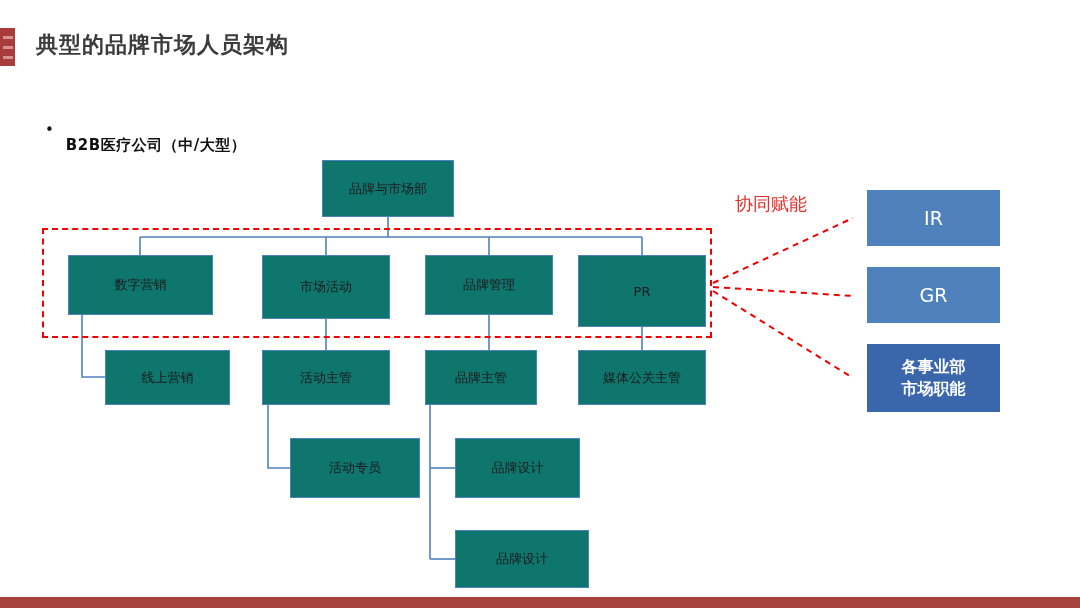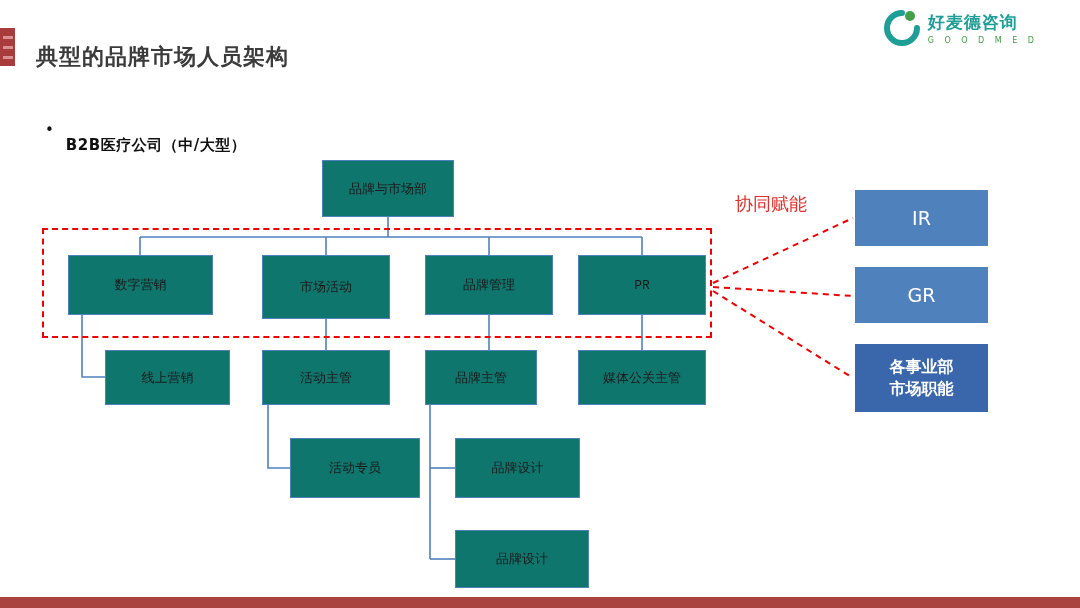--- a/index.html
+++ b/index.html
@@ -3,21 +3,21 @@
 <meta charset="utf-8">
 <style>
   * { margin:0; padding:0; box-sizing:border-box; }
   html,body { background:#e9e9e9; }
   body { font-family:"DejaVu Sans","Liberation Sans",sans-serif; }
   .slide { position:relative; width:1080px; height:608px; background:#ffffff; overflow:hidden; margin:0 auto; }
 
   
   .title-icon { position:absolute; left:0; top:28px; width:15px; height:38px; background:#a83c3c; }
   .title-icon .bar { position:absolute; left:3px; right:2px; height:3px; background:#d99090; }
-  .page-title { position:absolute; left:36px; top:30px; font-size:22px; font-weight:bold; color:#3b3b3b; letter-spacing:1px;margin-top:12px; }
+  .page-title { position:absolute; left:36px; top:30px; font-size:22px; font-weight:bold; color:#3b3b3b; letter-spacing:1px; }
 
   .bullet-row { position:absolute; left:45px; top:105px; display:flex; align-items:center; }
   .bullet-dot { font-size:15px; color:#111; margin-right:12px; }
   .bullet-text { font-size:15px; font-weight:bold; color:#111; letter-spacing:0.5px;margin-top:31px; }
 
   
   .logo { position:absolute; right:42px; top:8px; display:flex; align-items:center; }
   .logo-text { margin-left:6px; display:flex; flex-direction:column; }
   .logo-cn { font-size:17px; font-weight:bold; color:#1e9e96; letter-spacing:1px; }
   .logo-en { font-size:8px; color:#43a047; letter-spacing:4px; margin-top:2px; }
@@ -26,21 +26,21 @@
   .org-box { position:absolute; background:#0f766e; border:1.6px solid #4f81bd;
              display:flex; align-items:center; justify-content:center;
              font-size:13px; color:#1a1a1a; text-align:center; }
 
   
   .dashed-rect { position:absolute; left:42px; top:228px; width:670px; height:110px;
                  border:2px dashed #f20000; }
 
   
   .side-box { position:absolute; display:flex; align-items:center; justify-content:center;
-              color:#ffffff; text-align:center; }
+              color:#ffffff; text-align:center;margin-left:12px; }
   .side-box.light { background:#4f81bd; font-size:19px; }
   .side-box.dark { background:#3a66ac; font-size:16px; font-weight:bold;
                    white-space:pre-line; line-height:1.35; }
 
   .annotation { position:absolute; left:735px; top:192px; font-size:18px; font-weight:normal; color:#e3302a; }
 
   .lines-svg { position:absolute; left:0; top:0; width:1080px; height:608px; pointer-events:none; }
 
   .bottom-bar { position:absolute; left:0; bottom:0; width:100%; height:11px; background:#a8433f; }
 </style>
@@ -78,39 +78,29 @@
     <div class="bar" style="top:18px"></div>
     <div class="bar" style="top:28px"></div>
   </div>
   <div class="page-title">典型的品牌市场人员架构</div>
 
   <div class="bullet-row">
     <span class="bullet-dot">•</span>
     <span class="bullet-text">B2B医疗公司（中/大型）</span>
   </div>
 
-  <div class="logo">
-    <svg width="40" height="40" viewBox="0 0 40 40">
-      <path d="M20 5 a15 15 0 1 0 15 15" fill="none" stroke="#1e9e96" stroke-width="6" stroke-linecap="round"></path>
-      <circle cx="28" cy="8" r="5" fill="#43a047"></circle>
-    </svg>
-    <div class="logo-text">
-      <span class="logo-cn">好麦德咨询</span>
-      <span class="logo-en">G O O D M E D</span>
-    </div>
-  </div>
 
   <div class="org-box" style="left:322px; top:160px; width:132px; height:57px;">品牌与市场部</div>
 
   <div class="dashed-rect"></div>
 
   <div class="org-box" style="left:68px; top:255px; width:145px; height:60px;">数字营销</div>
   <div class="org-box" style="left:262px; top:255px; width:128px; height:64px;">市场活动</div>
   <div class="org-box" style="left:425px; top:255px; width:128px; height:60px;">品牌管理</div>
-  <div class="org-box" style="left:578px; top:255px; width:128px; height:60px;font-family:Liberation Mono, monospace;">PR</div>
+  <div class="org-box" style="left:578px; top:255px; width:128px; height:72px;">PR</div>
 
   <div class="org-box" style="left:105px; top:350px; width:125px; height:55px;">线上营销</div>
   <div class="org-box" style="left:262px; top:350px; width:128px; height:55px;">活动主管</div>
   <div class="org-box" style="left:425px; top:350px; width:112px; height:55px;">品牌主管</div>
   <div class="org-box" style="left:578px; top:350px; width:128px; height:55px;">媒体公关主管</div>
 
   <div class="org-box" style="left:290px; top:438px; width:130px; height:60px;">活动专员</div>
   <div class="org-box" style="left:455px; top:438px; width:125px; height:60px;">品牌设计</div>
 
   <div class="org-box" style="left:455px; top:530px; width:134px; height:58px;">品牌设计</div>

